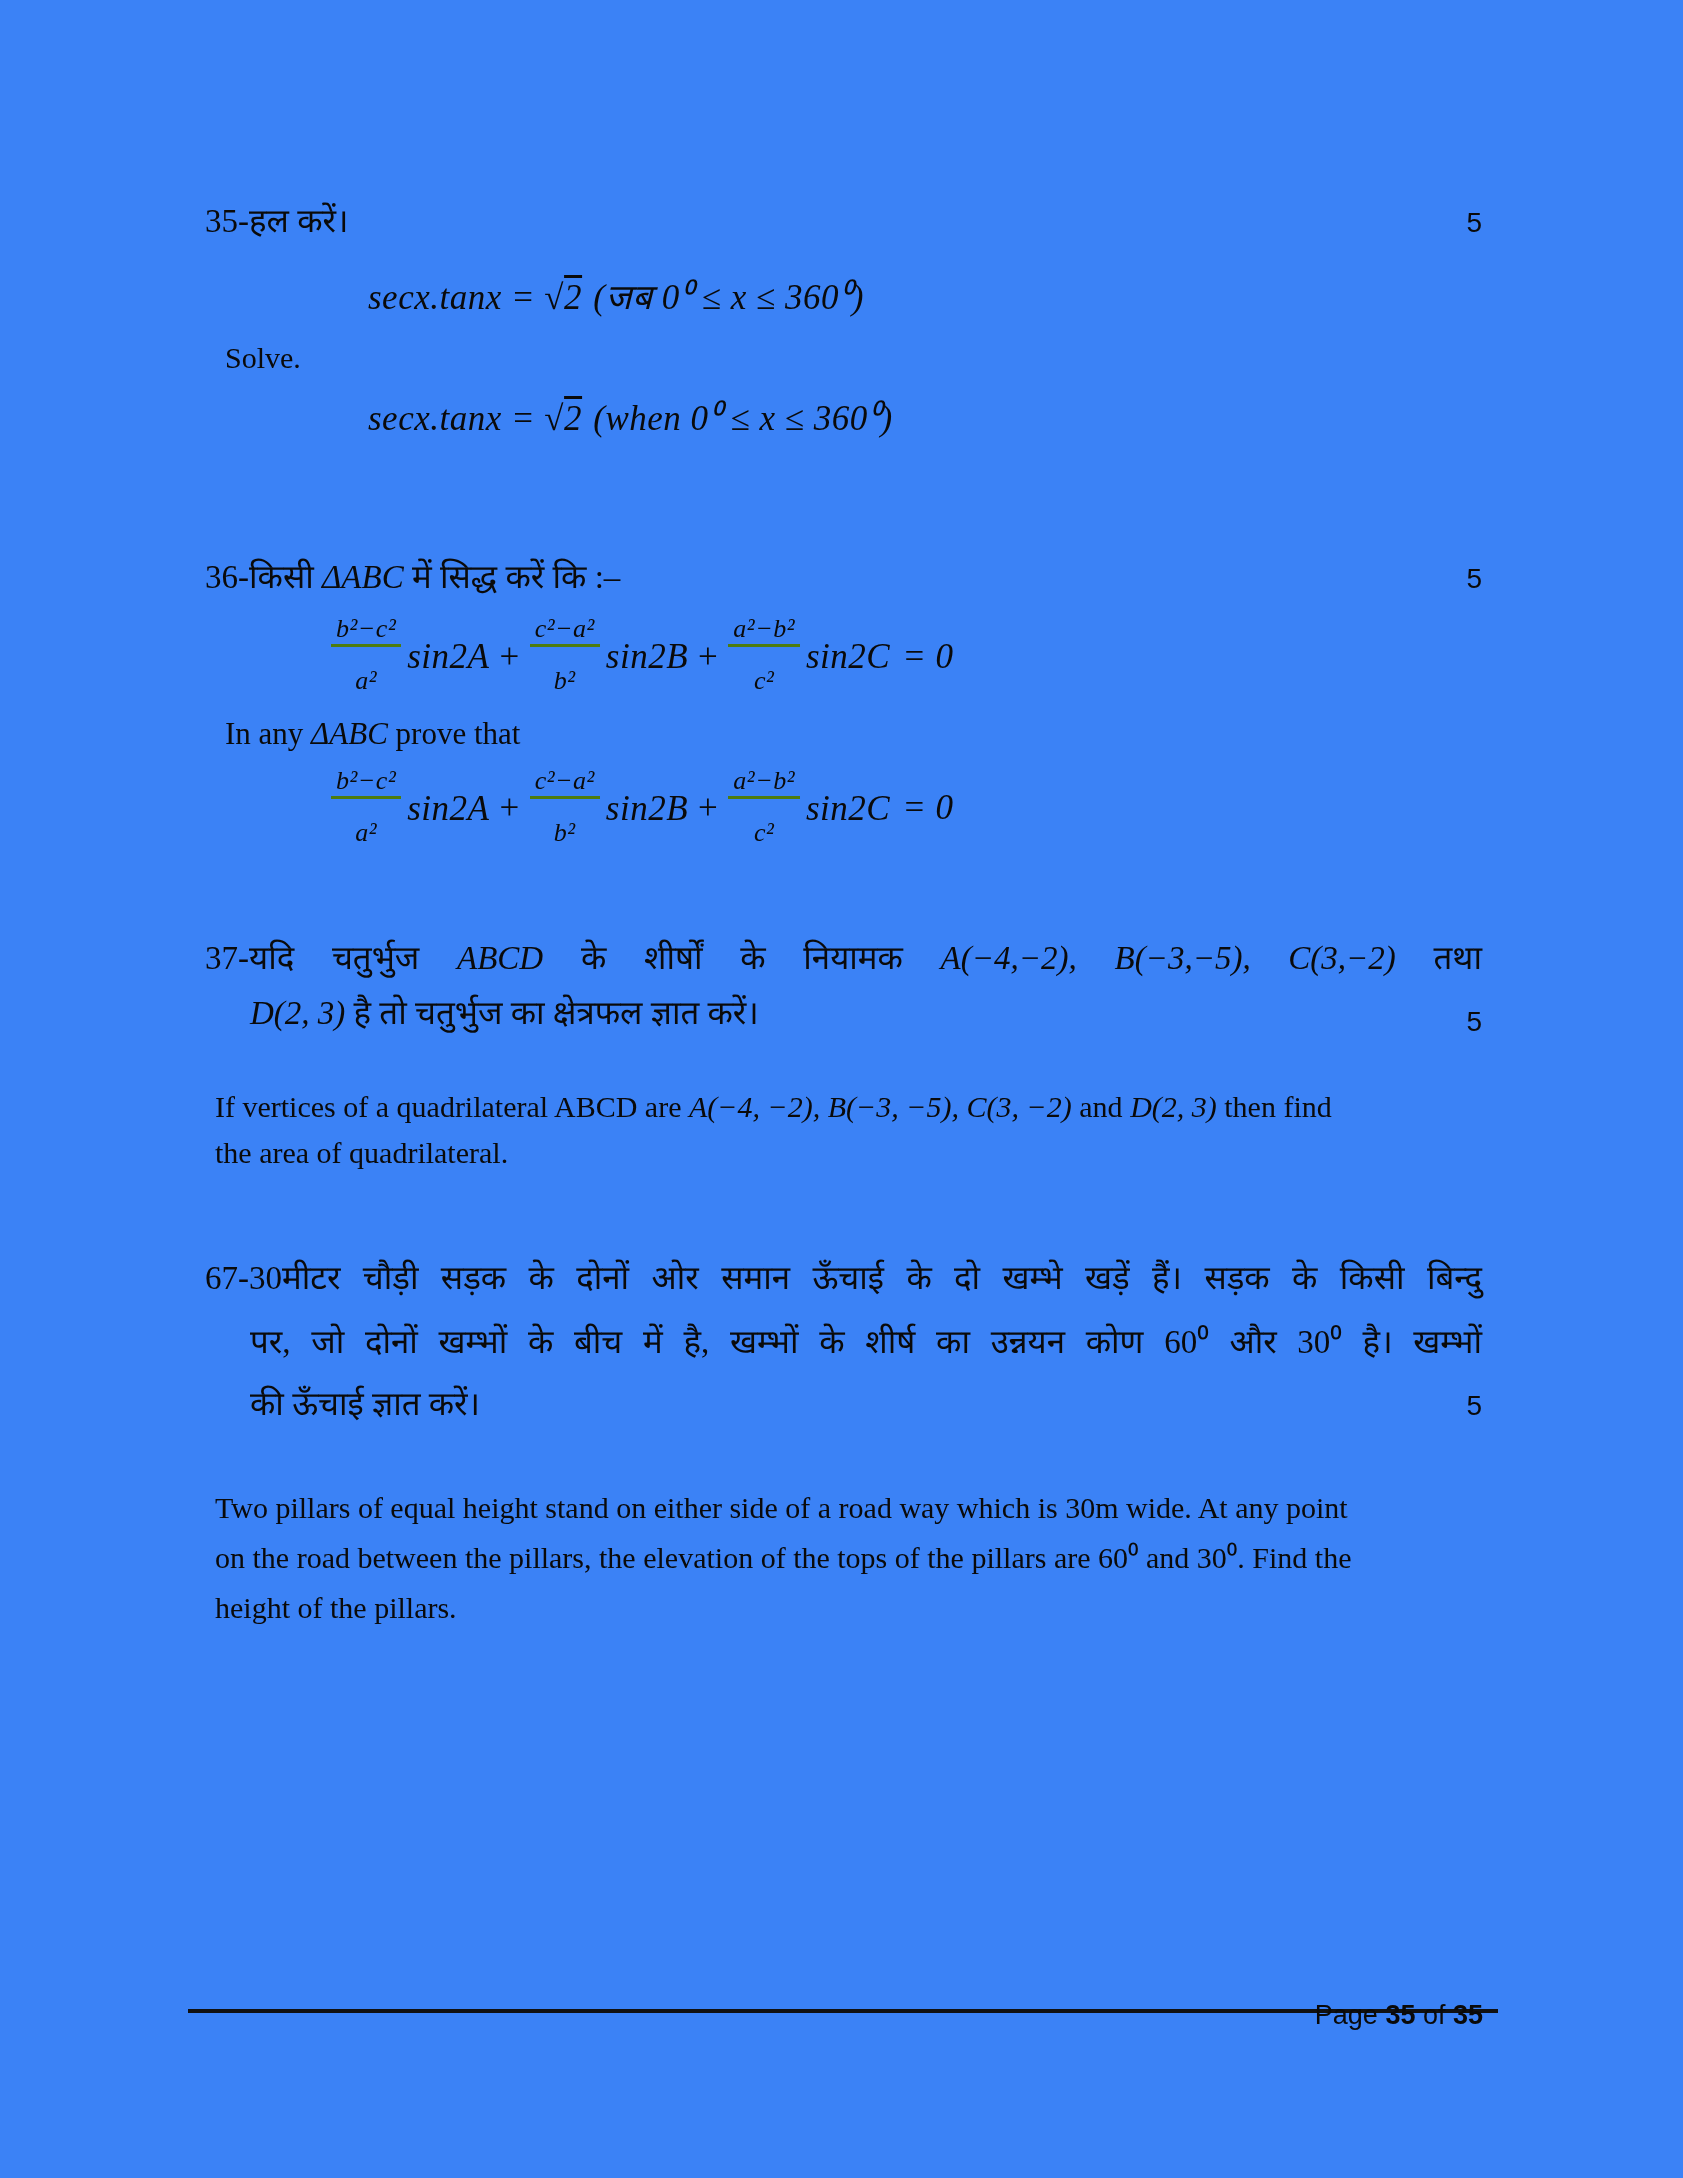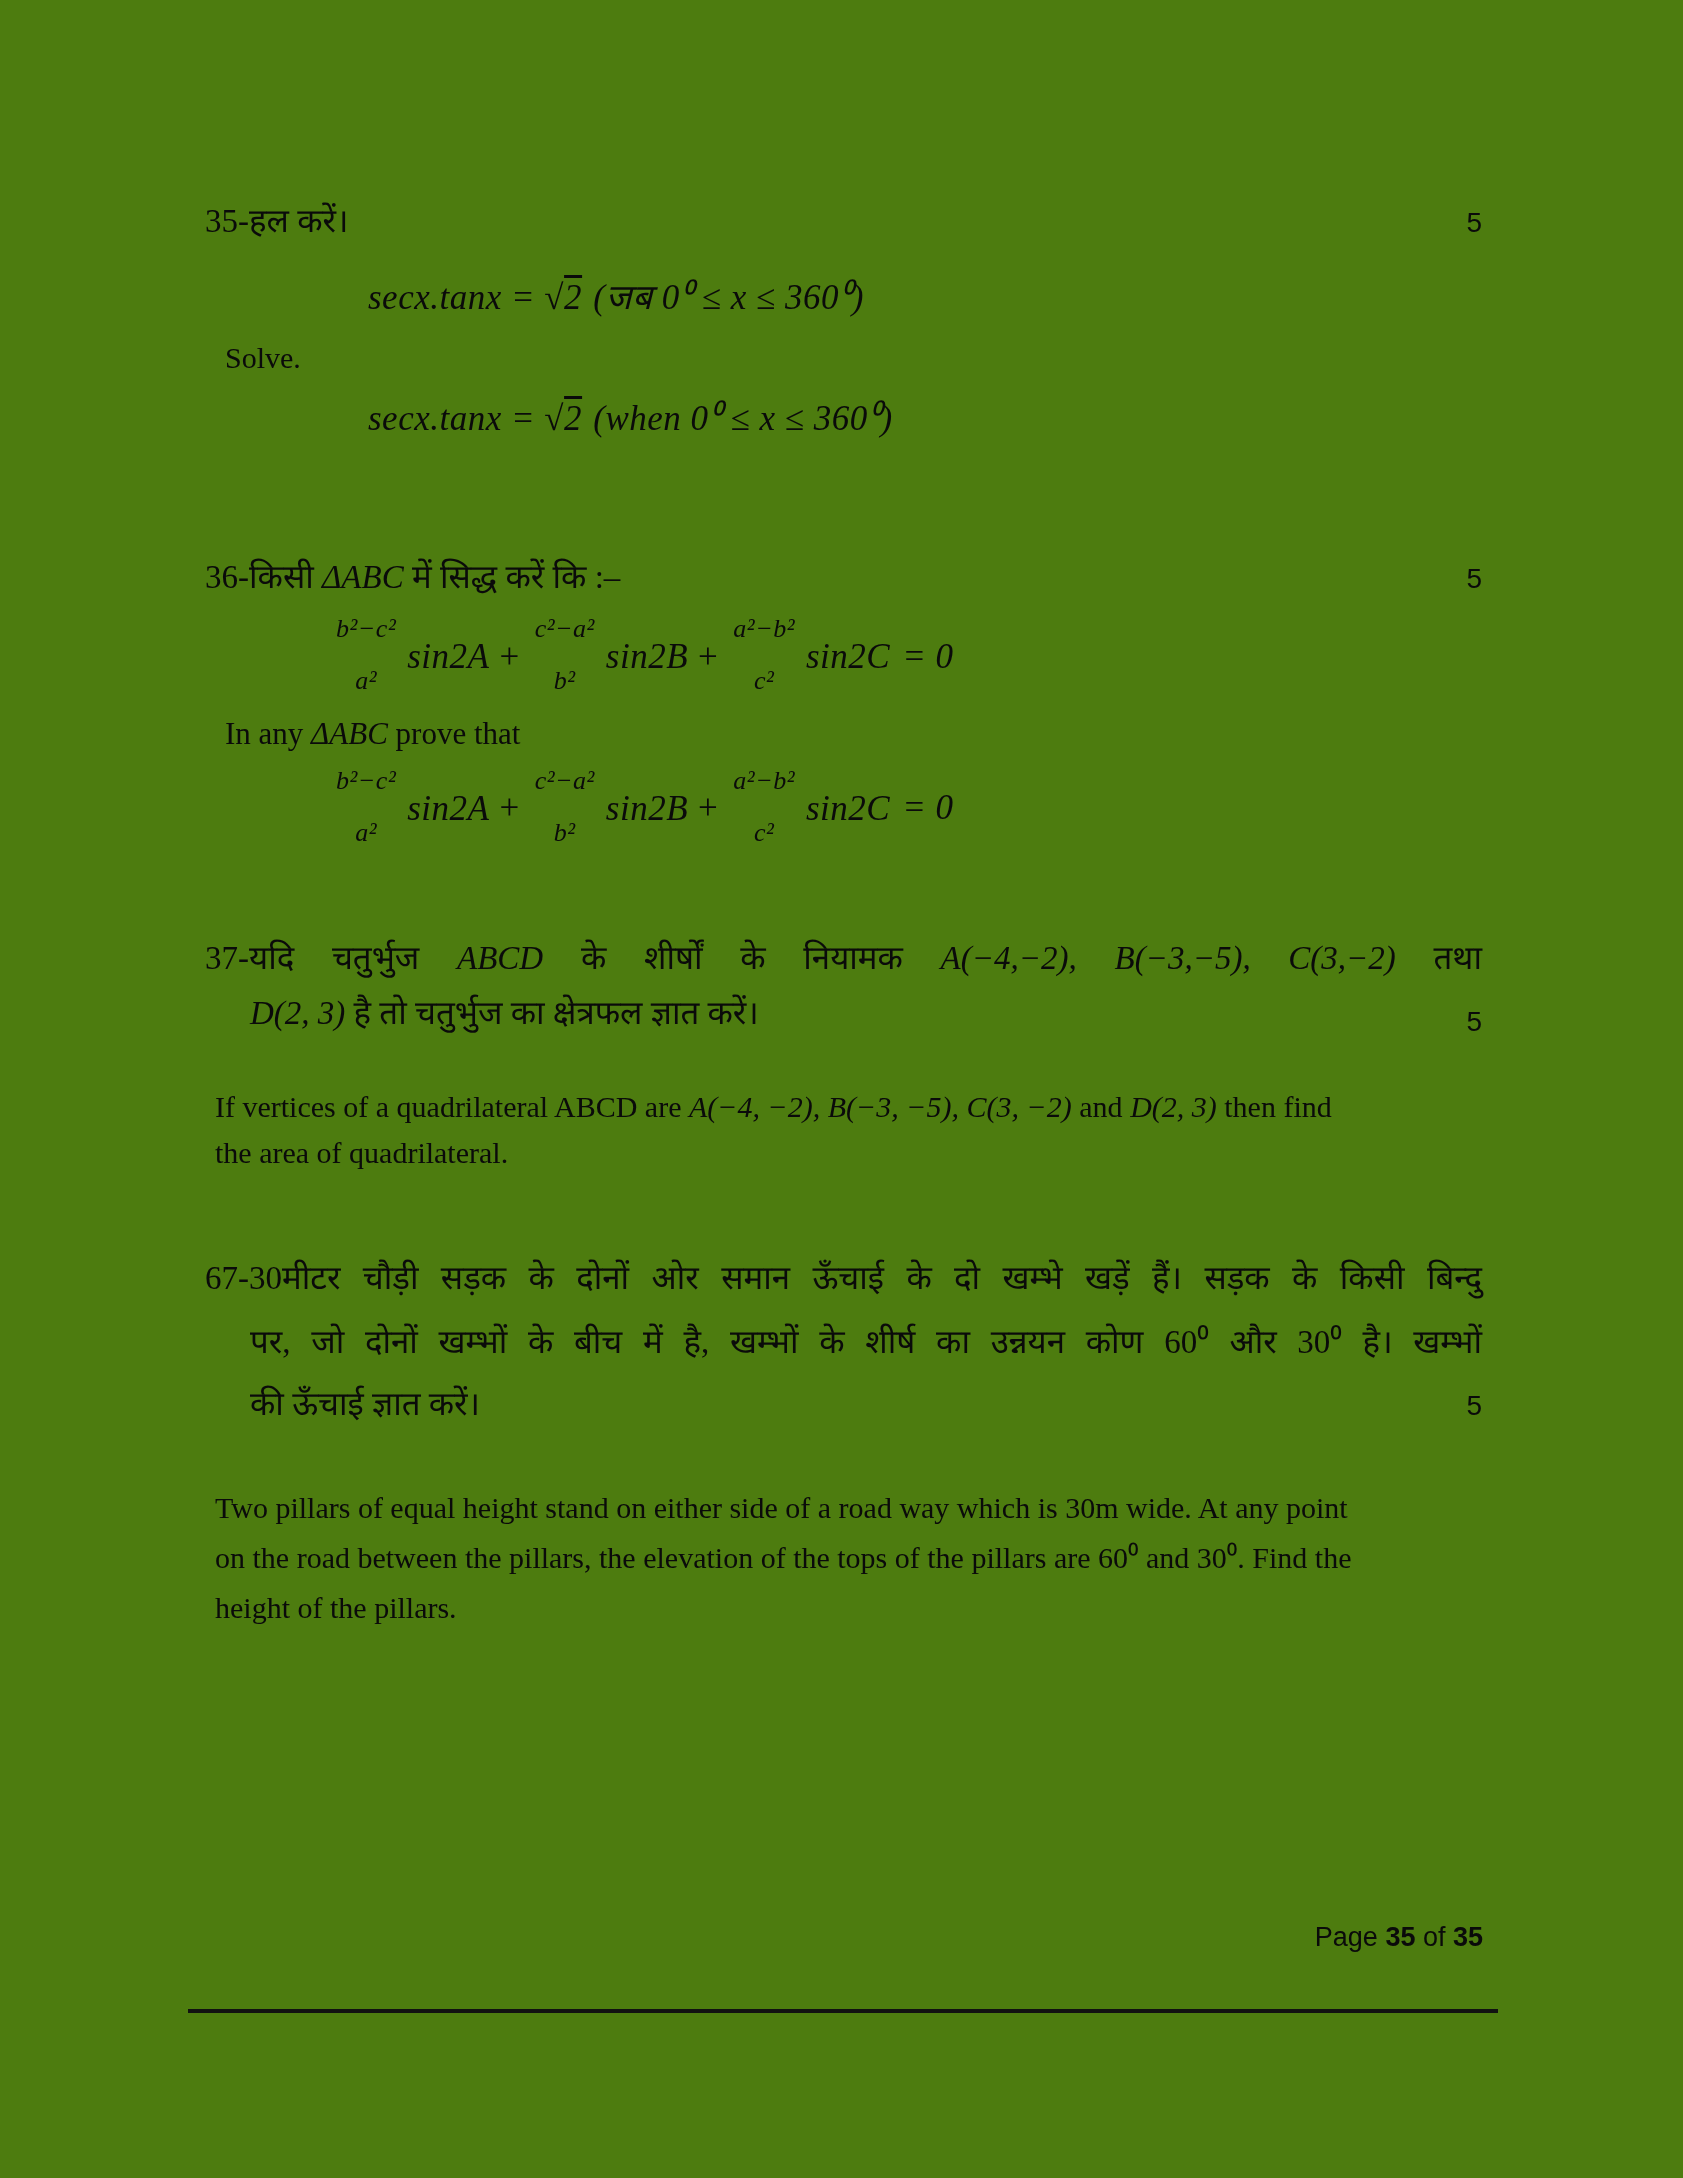--- a/index.html
+++ b/index.html
@@ -1,20 +1,20 @@
 <!DOCTYPE html>
 <html><head>
 <meta charset="utf-8">
 <style>
   html,body { margin:0; padding:0; background:#e8e8e8; }
   .page {
     position:relative;
     width:1683px; height:2178px;
     margin:0 auto;
-    background:#4d7c0f;
+    background:#3b82f6;
     font-family:"Liberation Serif", serif;
     color:#0a0a0a;
     overflow:hidden;
   }
   .content {
     position:absolute;
     left:205px; top:0;
     width:1277px;
   }
   .hdr-row { display:flex; justify-content:space-between; align-items:baseline; }
@@ -73,21 +73,21 @@
   .q38-en       { margin-top:45px; margin-left:10px; }
   .q38-en div   { line-height:50px; }
 
   .footer-rule {
     position:absolute;
     left:188px; width:1310px; top:2009px;
     border-top:4px solid #111;
   }
   .footer-text {
     position:absolute;
-    top:1922px; right:200px;
+    top:2000px; right:200px;
     font-family:"Liberation Sans", sans-serif;
     font-size:27px;
   }
   .footer-text b { font-weight:bold; }
 </style>
 </head>
 <body>
 
 <div class="page">
   <div class="content">

